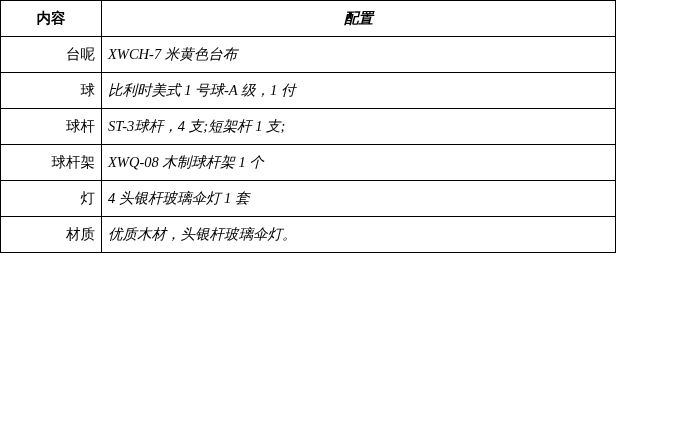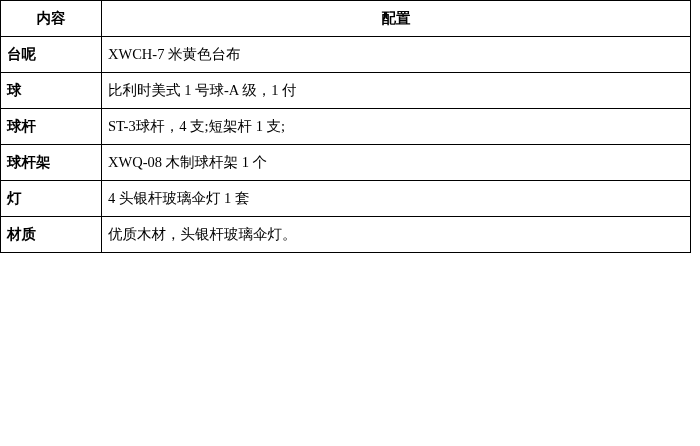--- a/index.html
+++ b/index.html
@@ -9,40 +9,41 @@
   }
   body {
     width: 700px;
     height: 446px;
     font-family: "Liberation Serif", "DejaVu Serif", serif;
     color: #000000;
     overflow: hidden;
   }
   .spec-table {
     border-collapse: collapse;
-    width: 691px;
+    width: 616px;
     table-layout: fixed;
   }
   .spec-table td {
     border: 1px solid #000000;
     padding: 0 6px;
     vertical-align: middle;
     font-size: 14.5px;
     line-height: 1.45;
   }
   .col-label {
     width: 88px;
-    text-align: left;
-    font-weight: bold;
+    text-align: right;
+    font-weight: normal;
     font-family: "Liberation Sans", "DejaVu Sans", sans-serif;
     font-size: 14.5px;
   }
   .col-value {
     text-align: left;
     padding-left: 10px;
+    font-style: italic;
   }
   .header-row td {
     font-weight: bold;
     text-align: center;
     font-family: "Liberation Sans", "DejaVu Sans", sans-serif;
   }
   .header-row .col-value {
     text-align: center;
     padding-left: 6px;
   }

